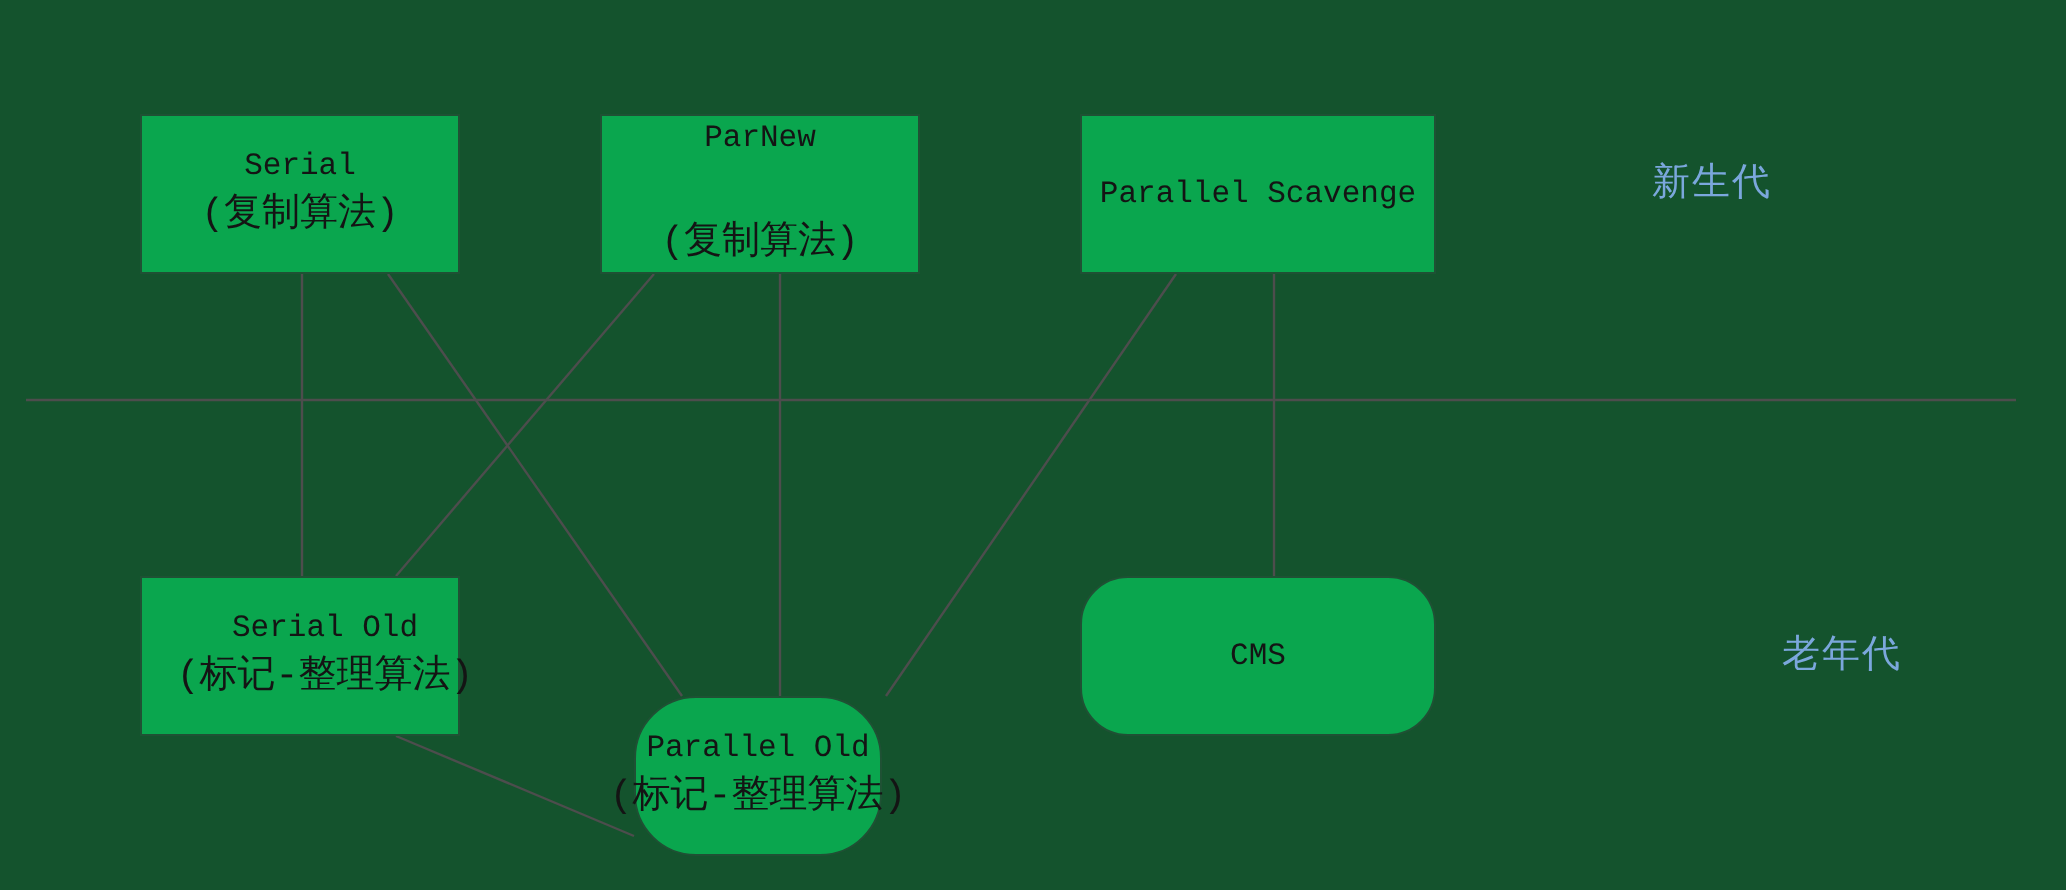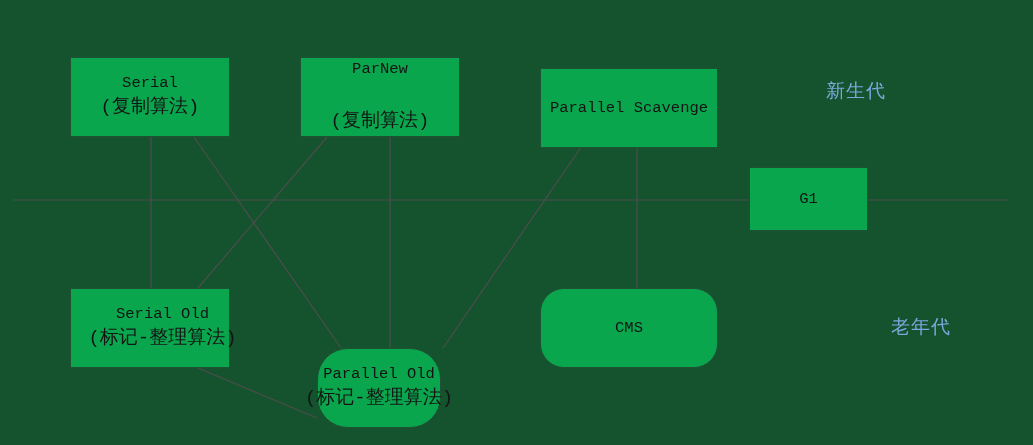--- a/index.html
+++ b/index.html
@@ -74,27 +74,24 @@
   <div class="node" style="left:70px; top:57px; width:160px; height:80px;">
     <div class="node-title">Serial</div>
     <div class="node-sub">(复制算法)</div>
   </div>
 
   <div class="node" style="left:300px; top:57px; width:160px; height:80px;justify-content:space-between;">
     <div class="node-title">ParNew</div>
     <div class="node-sub">(复制算法)</div>
   </div>
 
-  <div class="node" style="left:540px; top:68px; width:178px; height:80px;">
+  <div class="node" style="left:540px; top:57px; width:178px; height:80px;">
     <div class="node-title">Parallel Scavenge</div>
   </div>
 
-  <div class="node" style="left:749px; top:167px; width:119px; height:64px;">
-    <div class="node-title">G1</div>
-  </div>
 
   <div class="node" style="left:70px; top:288px; width:160px; height:80px;padding-left:25px;">
     <div class="node-title">Serial Old</div>
     <div class="node-sub">(标记-整理算法)</div>
   </div>
 
   <div class="node" style="left:540px; top:288px; width:178px; height:80px;border-radius:24px;">
     <div class="node-title">CMS</div>
   </div>
 

